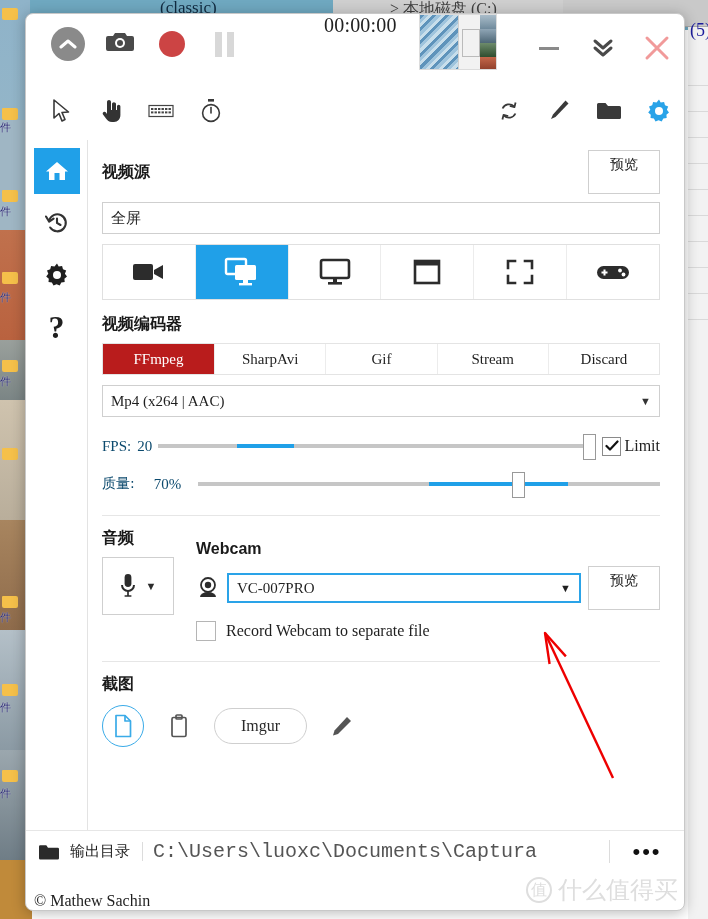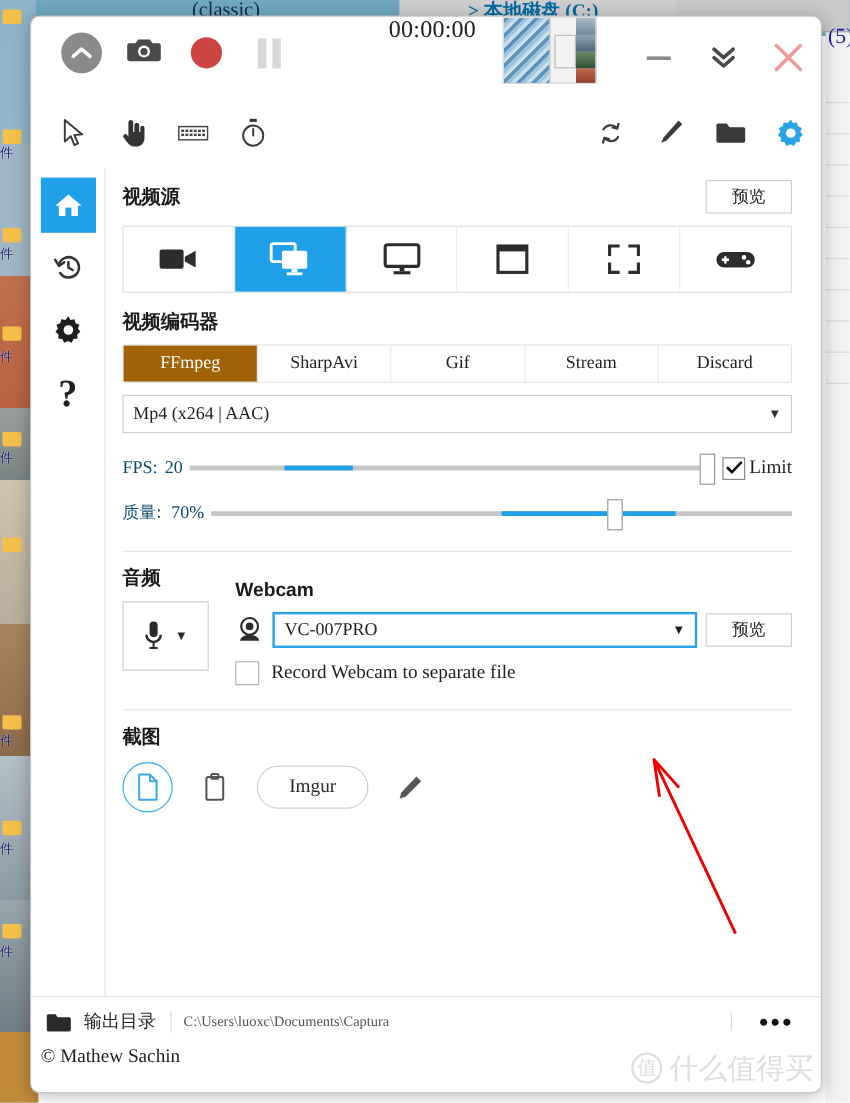--- a/index.html
+++ b/index.html
@@ -39,22 +39,22 @@
   }
   .bg-topright {
     position:absolute; left:333px; top:0px; width:375px; height:27px;
     background:#c9c9c9; border-bottom:1px solid #a9a9a9;
   }
   .bg-topright2 {
     position:absolute; left:333px; top:0px; width:230px; height:27px;
     background:#cfcfcf;
   }
   .bg-crumb {
-    position:absolute; top:-1px; left:390px; font-size:16px; color:#0369a1;
-    font-family:"Liberation Serif", serif; white-space:nowrap;font-weight:bold;
+    position:absolute; top:-1px; left:390px; font-size:16px; color:#404040;
+    font-family:"Liberation Serif", serif; white-space:nowrap;
   }
   .bg-right-pane {
     position:absolute; left:688px; top:27px; width:20px; height:892px;
     background:#f2f2f2;
   }
   .bg-right-pane .row {
     position:absolute; left:0; width:20px; height:1px; background:#d9d9d9;
   }
   .bg-5 {
     position:absolute; left:690px; top:20px; font-size:18px; color:#1c1c9c;
@@ -161,21 +161,21 @@
   }
   .sec-head {
     display:flex; align-items:center; justify-content:space-between;
     margin-bottom: 8px;
   }
   .sec-title {
     font-size: 16px; font-weight: bold; color:#1a1a1a;
     font-family: "DejaVu Sans","Liberation Sans", sans-serif;
   }
   .btn-sm {
-    min-width: 72px; height: 28px; line-height: 26px; text-align:center;
+    min-width: 72px; height: 44px; line-height: 26px; text-align:center;
     border: 1px solid #cfcfcf; background:#fff; font-size: 14px; color:#222;
     font-family:"DejaVu Sans", sans-serif;
   }
   .combo {
     height: 32px; border: 1px solid #cfcfcf; background:#fff;
     display:flex; align-items:center; padding: 0 8px;
     font-size: 15px; color:#1f1f1f; font-family:"Liberation Serif", serif;
   }
   .combo .val { flex:1; white-space:nowrap; overflow:hidden; }
   .combo .chev { color:#333; font-size: 11px; }
@@ -194,21 +194,21 @@
   .tabs {
     margin-top: 8px; height: 32px; display:flex;
     border: 1px solid #e4e4e4;
   }
   .tab {
     flex: 1; display:flex; align-items:center; justify-content:center;
     font-size: 15px; color:#1f1f1f; font-family:"Liberation Serif", serif;
     border-right: 1px solid #ececec;
   }
   .tab:last-child { border-right: none; }
-  .tab.active { background: #a16207; color:#fff; flex: 0 0 112px; }
+  .tab.active { background: #b91c1c; color:#fff; flex: 0 0 112px; }
 
   .slider-row { display:flex; align-items:center; margin-top: 14px; }
   .slider-label {
     font-size: 15px; color:#0c4a6e; white-space:nowrap;
     font-family:"Liberation Serif", serif;
   }
   .slider-label.cn { font-family:"DejaVu Sans", sans-serif; font-size:14px; }
   .track-wrap { position: relative; flex:1; height: 30px; margin: 0 6px; }
   .track {
     position:absolute; left:0; right:0; top:13px; height: 4px; background:#c6c6c6;
@@ -264,29 +264,29 @@
     border-top: 1px solid #e6e6e6;
     display:flex; align-items:center;
   }
   .out-lbl {
     display:flex; align-items:center; gap:10px; padding: 0 12px;
     font-size: 15px; color:#1f1f1f; font-family:"DejaVu Sans", sans-serif;
     border-right: 1px solid #dcdcdc;
   }
   .out-path {
     flex:1; display:flex; align-items:center; padding: 0 10px;
-    font-size: 12px; color:#555; font-family:Liberation Serif, serif;
+    font-size: 20px; color:#555; font-family:Liberation Mono, monospace;
     border-right: 1px solid #dcdcdc; white-space:nowrap; overflow:hidden;
   }
   .dots {
     width: 74px; display:flex; align-items:center; justify-content:center;
     font-size: 22px; color:#111; letter-spacing:2px;
   }
   .footer {
-    flex: 0 0 38px; height: 38px; display:flex; align-items:flex-start;
+    flex: 0 0 38px; height: 38px; display:flex; align-items:flex-end;
     padding-left: 8px; position:relative;
     font-size: 16px; color:#1f1f1f; font-family:"Liberation Serif", serif;
   }
   .watermark {
     position:absolute; right: 6px; top: 2px;
     display:flex; align-items:center; gap:6px;
     color:#dedede; font-size: 24px; font-family:"DejaVu Sans", sans-serif;
     user-select:none;
   }
   .wm-circle {
@@ -496,20 +496,23 @@
         <span style="font-size:32px;font-weight:bold;color:#1f1f1f;font-family:'Liberation Serif',serif;line-height:1;">?</span>
       </div>
     </div>
 
     <div class="content">
 
       <div class="sec-head">
         <span class="sec-title">视频源</span>
         <span class="btn-sm">预览</span>
       </div>
+      <div class="combo">
+        <span class="val">全屏</span>
+      </div>
 
       <div class="icon-row">
         <div class="icon-cell">
           <svg width="34" height="22" viewBox="0 0 34 22">
               <rect x="1" y="3" width="20" height="16" rx="2" fill="#2c2c2c"></rect>
               <path d="M22 9 L31 4 V18 L22 13 Z" fill="#2c2c2c"></path>
             </svg>
         </div>
         <div class="icon-cell active">
           <svg width="36" height="30" viewBox="0 0 36 30">
@@ -574,21 +577,21 @@
         <div class="limit-box">
           <span class="cbx">
             <svg width="14" height="12" viewBox="0 0 14 12">
                 <path d="M1.5 6 L5 9.5 L12.5 1.5" stroke="#111" stroke-width="2.2" fill="none" stroke-linecap="round" stroke-linejoin="round"></path>
               </svg>
           </span>
           <span class="limit-txt">Limit</span>
         </div>
       </div>
 
-      <div class="slider-row" style="margin-top:8px;">
+      <div class="slider-row" style="margin-top:8px;gap:11px;">
         <span class="slider-label cn">质量:</span>
         <span class="slider-label" style="margin-left:8px;">70%</span>
         <div class="track-wrap" style="margin-right:0;">
           <div class="track"></div>
           <div class="fill" id="q-fill" style="left: 50%; width: 30%;"></div>
           <div class="thumbk" id="q-thumb" style="left: calc(70% - 9.1px);"></div>
         </div>
       </div>
 
       <div class="hr"></div>

